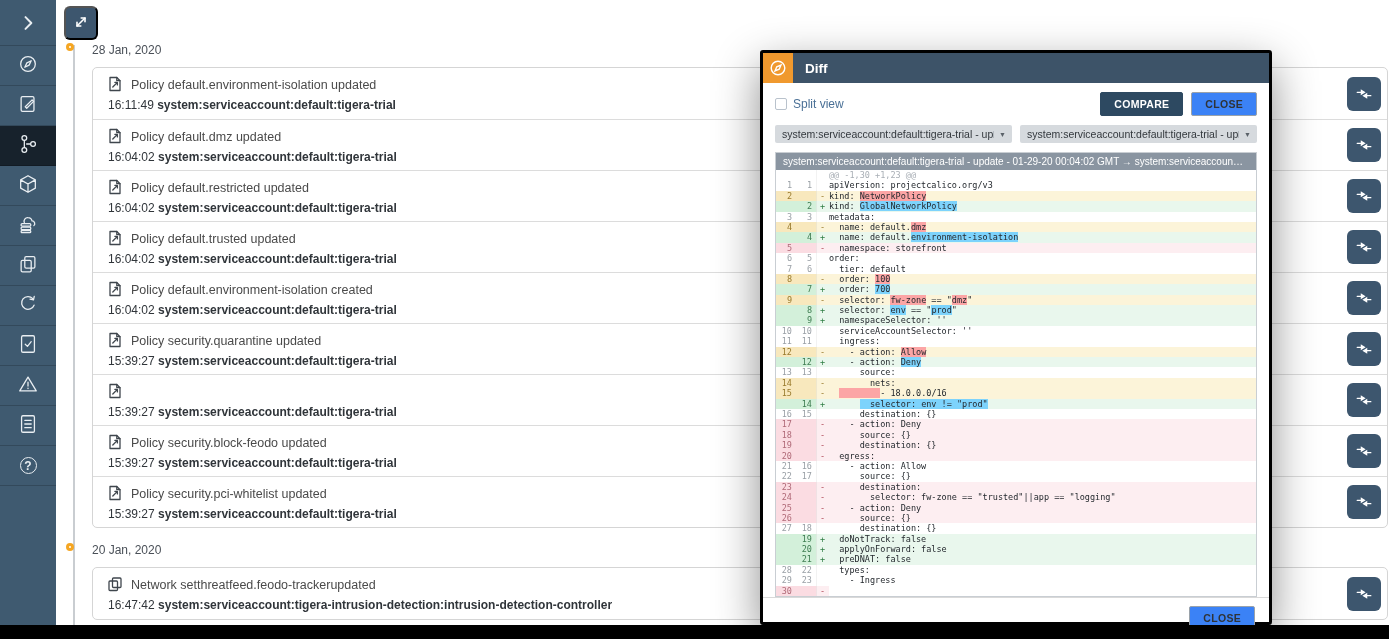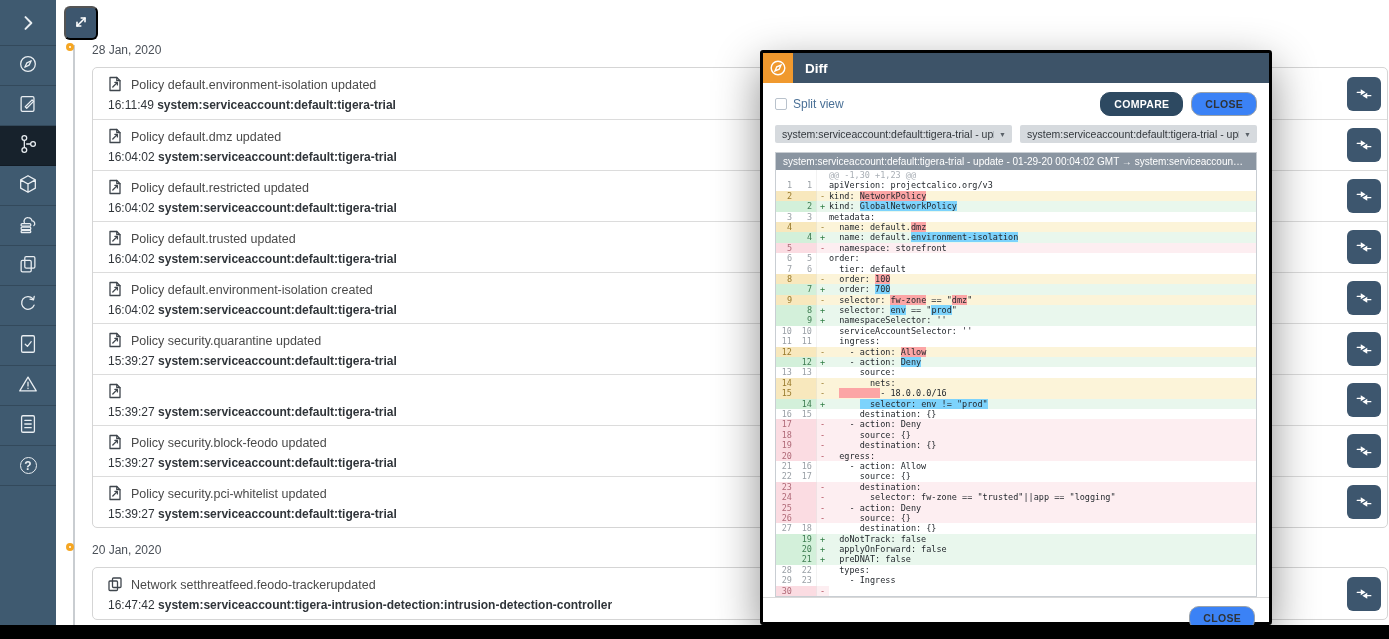--- a/index.html
+++ b/index.html
@@ -47,21 +47,21 @@
   .m-titlebar { height:30px; background:#3d5368; display:flex; align-items:center; flex:0 0 auto; }
   .m-logo { width:30px; height:30px; background:#f0992e; display:flex; align-items:center; justify-content:center; }
   .m-logo svg { stroke:#ffffff; fill:none; stroke-width:1.4; }
   .m-title { color:#ffffff; font-size:13.5px; margin-left:12px; }
   .m-controls { display:flex; align-items:center; padding:9px 12px 5px; flex:0 0 auto; }
   .chk-wrap { display:flex; align-items:center; gap:6px; cursor:pointer; }
   .chk-box { width:12px; height:12px; border:1px solid #b9c2cc; border-radius:2px; background:#fff; }
   .chk-label { font-size:12px; color:#4a7096; }
   .m-buttons { margin-left:auto; display:flex; gap:8px; }
   .btn { font-family:"Liberation Sans", sans-serif; font-size:10.5px; font-weight:bold; letter-spacing:0.3px;
-         padding:5px 13px; border-radius:10px; cursor:pointer; }
+         padding:5px 13px; border-radius:2px; cursor:pointer; }
   .btn-primary { background:#2d4961; color:#fff; border:1px solid #2d4961; }
   .btn-secondary { background:#3b82f6; color:#2f3337; border:1px solid #9aa2aa; }
   .m-selects { display:flex; gap:8px; padding:4px 12px 9px; flex:0 0 auto; }
   .sel { flex:1; background:#d6dade; border-radius:2px; display:flex; align-items:center;
          padding:3px 4px 3px 7px; cursor:pointer; min-width:0; }
   .sel-text { flex:1; font-size:10.5px; color:#33383d; white-space:nowrap; overflow:hidden; }
   .sel-caret { flex:0 0 auto; border-left:1px solid #b3b9bf; padding:0 2px 0 5px; color:#5a6168; font-size:7px; }
 
   .m-diff { margin:0 12px; border:1px solid #c9ced3; flex:0 0 auto; overflow:hidden; }
   .d-header { background:#8a95a1; color:#fff; font-size:10px; padding:3px 7px; white-space:nowrap; overflow:hidden; }

